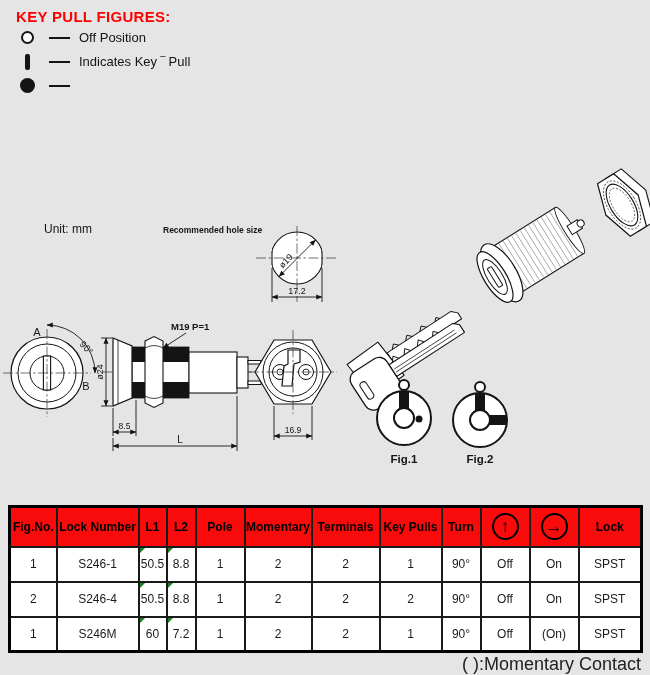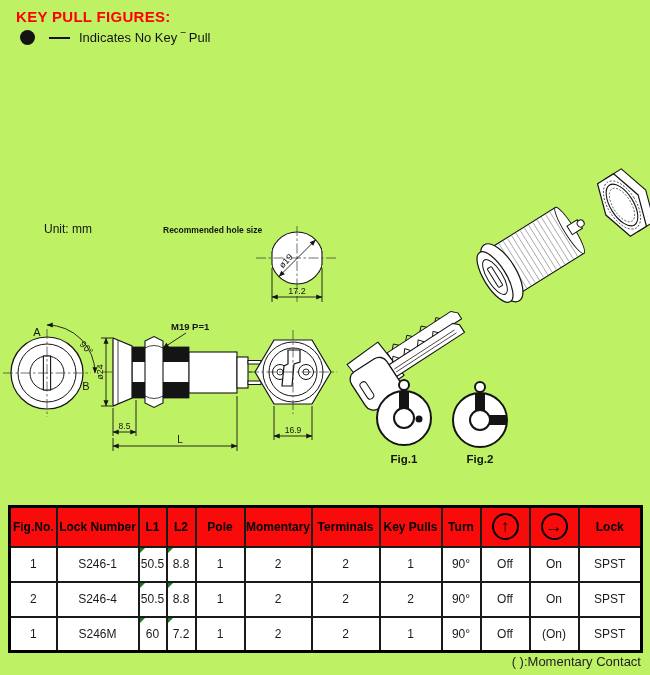--- a/index.html
+++ b/index.html
@@ -3,21 +3,21 @@
 <meta charset="utf-8">
 <style>
   :root{
     --header-red:#f90b0b;
     --title-red:#ff0000;
     --marker-green:#1e7d1e;
     --ink:#141414;
   }
   *{box-sizing:border-box;margin:0;padding:0;}
   body{background:#ffffff;font-family:"Liberation Sans","DejaVu Sans",sans-serif;}
-  .page{position:relative;width:650px;height:675px;background:#bef264;overflow:hidden;}
+  .page{position:relative;width:650px;height:675px;background:#e5e5e5;overflow:hidden;}
 
   
   .legend{position:absolute;left:16px;top:8px;}
   .legend-title{color:var(--title-red);font-weight:bold;font-size:15px;letter-spacing:.3px;}
   .legend-item{display:flex;align-items:center;height:23px;margin-top:1px;}
   .sym{width:22px;display:flex;justify-content:center;align-items:center;}
   .sym-circle{width:13px;height:13px;border:2.2px solid var(--ink);border-radius:50%;background:#fff;}
   .sym-bar{width:5px;height:16px;background:var(--ink);border-radius:2px;}
   .sym-dot{width:15px;height:15px;background:var(--ink);border-radius:50%;}
   .dash{width:21px;height:2px;background:var(--ink);margin:0 9px 0 11px;flex:none;}
@@ -32,35 +32,48 @@
   .dim{stroke:var(--ink);stroke-width:.9;fill:none;}
   .hatch{stroke:#555;stroke-width:.45;}
 
   
   table.spec{position:absolute;left:8px;top:505px;width:632px;border-collapse:collapse;table-layout:fixed;border:3px solid #000;}
   table.spec th{background:var(--header-red);color:#000;font-weight:bold;font-size:12px;height:40px;border:2px solid #1a1a1a;padding:0;overflow:hidden;white-space:nowrap;margin-left:8px;}
   table.spec td{background:#fff;color:#1a1a1a;font-size:12px;text-align:center;height:35px;border:2px solid #1a1a1a;padding:0;position:relative;white-space:nowrap;}
   .circle-icon{width:27px;height:27px;border:2.6px solid #000;border-radius:50%;display:inline-flex;align-items:center;justify-content:center;font-size:17px;font-weight:bold;line-height:1;color:#000;vertical-align:middle;}
   td.note::before{content:"";position:absolute;top:0;left:0;border-top:5px solid var(--marker-green);border-right:5px solid transparent;}
 
-  .footnote{position:absolute;right:9px;top:654px;font-size:13px;color:#222;}
+  .footnote{position:absolute;right:9px;top:654px;font-size:18px;color:#222;}
 </style>
 </head>
 <body>
 
 <div class="page">
 
   <div class="legend">
     <div class="legend-title">KEY PULL FIGURES:</div>
+    <div class="legend-item">
+      <span class="sym">
+          <span class="sym-circle"></span>
+        </span>
+      <span class="dash"></span>
+      <span class="legend-label">Off Position</span>
+    </div>
+    <div class="legend-item">
+      <span class="sym">
+          <span class="sym-bar"></span>
+        </span>
+      <span class="dash"></span>
+      <span class="legend-label">Indicates Key ‾ Pull</span>
+    </div>
     <div class="legend-item">
       <span class="sym">
           <span class="sym-dot"></span>
         </span>
       <span class="dash"></span>
-      <span class="legend-label">Indicates No Key ‾ Pull</span>
     </div>
   </div>
 
   <svg class="drawings" viewBox="0 0 650 675">
     <defs>
       <marker id="arw" viewBox="0 0 10 10" refX="8.5" refY="5" markerWidth="8" markerHeight="8" orient="auto-start-reverse">
         <path d="M 0.5 1.5 L 9 5 L 0.5 8.5 Z" fill="#141414"></path>
       </marker>
       <clipPath id="holeClip">
           <rect x="272" y="228" width="50" height="60"></rect>

